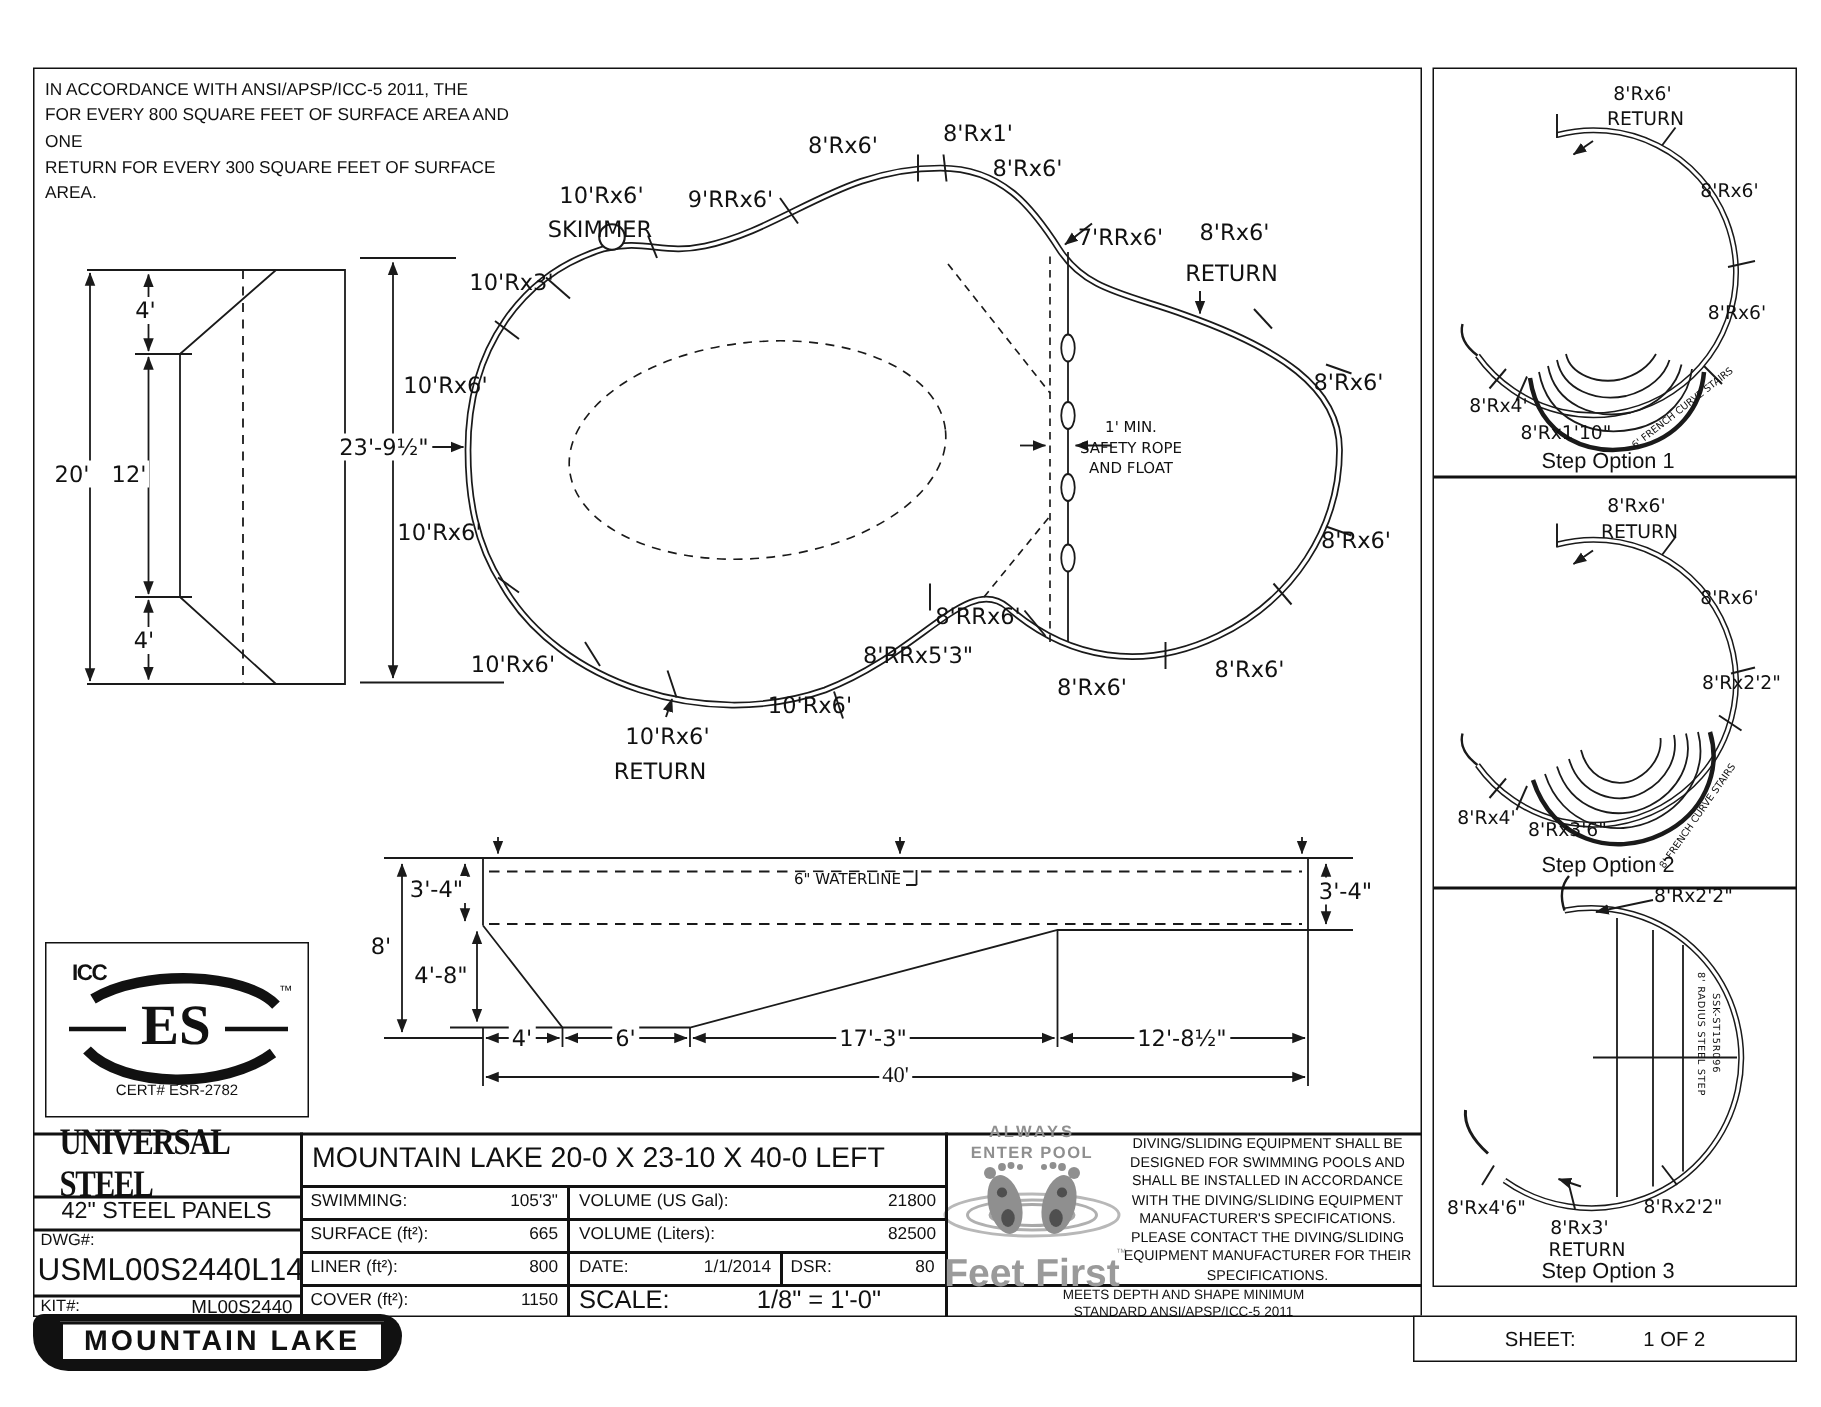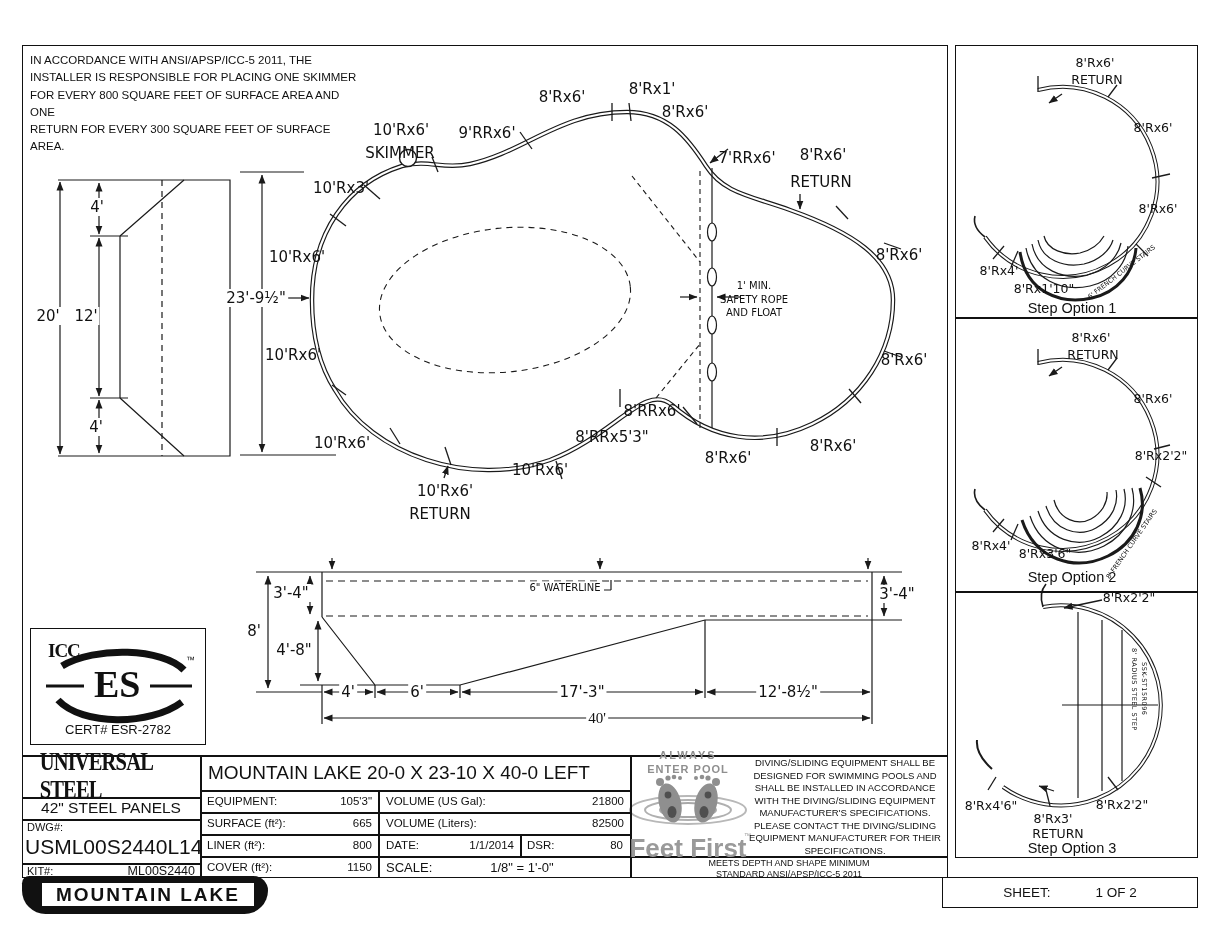--- a/index.html
+++ b/index.html
@@ -237,21 +237,20 @@
 <div class="hl" style="left:200px;top:834px;width:430px;height:1.5px;"></div>
 <div class="hl" style="left:200px;top:856px;width:748px;height:1.5px;"></div>
 <div class="hl" style="left:22px;top:863px;width:178px;height:1.5px;"></div>
 <div class="vl" style="left:200px;top:755px;width:1.5px;height:123px;"></div>
 <div class="vl" style="left:378px;top:790px;width:1.5px;height:88px;"></div>
 <div class="vl" style="left:630px;top:755px;width:1.5px;height:123px;"></div>
 <div class="vl" style="left:520px;top:834px;width:1.5px;height:22px;"></div>
 
 <div class="note">
   <span>IN ACCORDANCE WITH ANSI/APSP/ICC-5 2011, THE</span>
-  <span>INSTALLER IS RESPONSIBLE FOR PLACING ONE SKIMMER</span>
   <span>FOR EVERY 800 SQUARE FEET OF SURFACE AREA AND ONE</span>
   <span>RETURN FOR EVERY 300 SQUARE FEET OF SURFACE AREA.</span>
 </div>
 
 <span class="lbl" style="left:562px;top:97px;">8'Rx6'</span>
 <span class="lbl" style="left:623px;top:89px;margin-left:29px;">8'Rx1'</span>
 <span class="lbl" style="left:685px;top:112px;">8'Rx6'</span>
 <span class="lbl" style="left:401px;top:130px;">10'Rx6'</span>
 <span class="lbl" style="left:400px;top:153px;">SKIMMER</span>
 <span class="lbl" style="left:487px;top:133px;">9'RRx6'</span>
@@ -315,39 +314,39 @@
 
 <span class="slbl" style="left:1129px;top:597px;">8'Rx2'2"</span>
 <span class="vtxt" style="left:1130px;top:648px;">8' RADIUS STEEL STEP</span>
 <span class="vtxt" style="left:1140px;top:662px;">SSK-ST15R096</span>
 <span class="slbl" style="left:991px;top:805px;">8'Rx4'6"</span>
 <span class="slbl" style="left:1053px;top:818px;">8'Rx3'</span>
 <span class="slbl" style="left:1122px;top:804px;">8'Rx2'2"</span>
 <span class="slbl" style="left:1058px;top:833px;">RETURN</span>
 <span class="cap" style="left:1072px;top:848px;">Step Option 3</span>
 
-<span class="tb" style="left:48px;top:640px;font-size:19px;font-weight:bold;letter-spacing:-1px;font-family:Liberation Serif, serif;">ICC</span>
+<span class="tb" style="left:48px;top:640px;font-size:15px;font-weight:bold;letter-spacing:-1px;">ICC</span>
 <span class="tb" style="left:94px;top:662px;font-family:'Liberation Serif',serif;font-weight:bold;font-size:38px;">ES</span>
 <span class="tb" style="left:186px;top:655px;font-size:9px;">™</span>
-<div class="tb" style="left:34px;top:722px;width:168px;text-align:center;font-size:13px;">CERT# ESR-2782</div>
+<div class="tb" style="left:34px;top:722px;width:168px;text-align:center;font-size:10px;">CERT# ESR-2782</div>
 
 <div class="tb" style="left:24px;top:757px;width:174px;height:38px;display:flex;align-items:center;justify-content:center;
      font-family:'Liberation Serif',serif;font-weight:bold;font-size:25px;transform:scaleX(.82);letter-spacing:-1px;">UNIVERSAL STEEL</div>
 <div class="tb" style="left:22px;top:797px;width:178px;height:22px;display:flex;align-items:center;justify-content:center;font-size:15.5px;">42"  STEEL PANELS</div>
 <span class="tb" style="left:27px;top:821px;font-size:11px;">DWG#:</span>
 <div class="tb" style="left:25px;top:835px;width:174px;font-size:21px;">USML00S2440L14</div>
 <div class="tb cellflex" style="left:22px;top:863px;width:178px;height:15px;">
   <span style="font-size:11px;">KIT#:</span>
   <span style="font-size:12.5px;">ML00S2440</span>
 </div>
 
 <div class="tb" style="left:208px;top:755px;width:420px;height:35px;line-height:35px;font-size:19px;">MOUNTAIN LAKE 20-0 X 23-10 X 40-0 LEFT</div>
 
 <div class="tb cellflex" style="left:202px;top:790px;width:175px;height:22px;">
-  <span>EQUIPMENT:</span>
+  <span>SWIMMING:</span>
   <span>105'3"</span>
 </div>
 <div class="tb cellflex" style="left:202px;top:812px;width:175px;height:22px;">
   <span>SURFACE (ft²):</span>
   <span>665</span>
 </div>
 <div class="tb cellflex" style="left:202px;top:834px;width:175px;height:22px;gap:14px;">
   <span>LINER (ft²):</span>
   <span>800</span>
 </div>
@@ -365,21 +364,21 @@
   <span>82500</span>
 </div>
 <div class="tb cellflex" style="left:381px;top:834px;width:138px;height:22px;">
   <span>DATE:</span>
   <span>1/1/2014</span>
 </div>
 <div class="tb cellflex" style="left:522px;top:834px;width:106px;height:22px;">
   <span>DSR:</span>
   <span>80</span>
 </div>
-<div class="tb" style="left:381px;top:856px;width:248px;height:22px;display:flex;align-items:center;padding:0 5px;font-size:13px;box-sizing:border-box;">
+<div class="tb" style="left:381px;top:856px;width:248px;height:22px;display:flex;align-items:center;padding:0 5px;font-size:17px;box-sizing:border-box;">
   <span>SCALE:</span>
   <span style="margin-left:58px;">1/8" = 1'-0"</span>
 </div>
 
 <div class="tb gray" style="left:628px;top:749px;width:120px;text-align:center;font-size:11px;font-weight:bold;letter-spacing:2px;">ALWAYS</div>
 <div class="tb gray" style="left:628px;top:763px;width:120px;text-align:center;font-size:11px;font-weight:bold;letter-spacing:1px;">ENTER POOL</div>
 <div class="tb" style="left:620px;top:833px;width:136px;text-align:center;font-size:26px;font-weight:bold;color:#9a9a9a;">Feet First</div>
 <span class="tb" style="left:744px;top:832px;font-size:7px;color:#9a9a9a;">™</span>
 
 <div class="tb" style="left:746px;top:757px;width:198px;height:96px;font-size:9.5px;line-height:1.32;text-align:center;">DIVING/SLIDING EQUIPMENT SHALL BE DESIGNED FOR SWIMMING POOLS AND SHALL BE INSTALLED IN ACCORDANCE WITH THE DIVING/SLIDING EQUIPMENT MANUFACTURER'S SPECIFICATIONS. PLEASE CONTACT THE DIVING/SLIDING EQUIPMENT MANUFACTURER FOR THEIR SPECIFICATIONS.</div>

